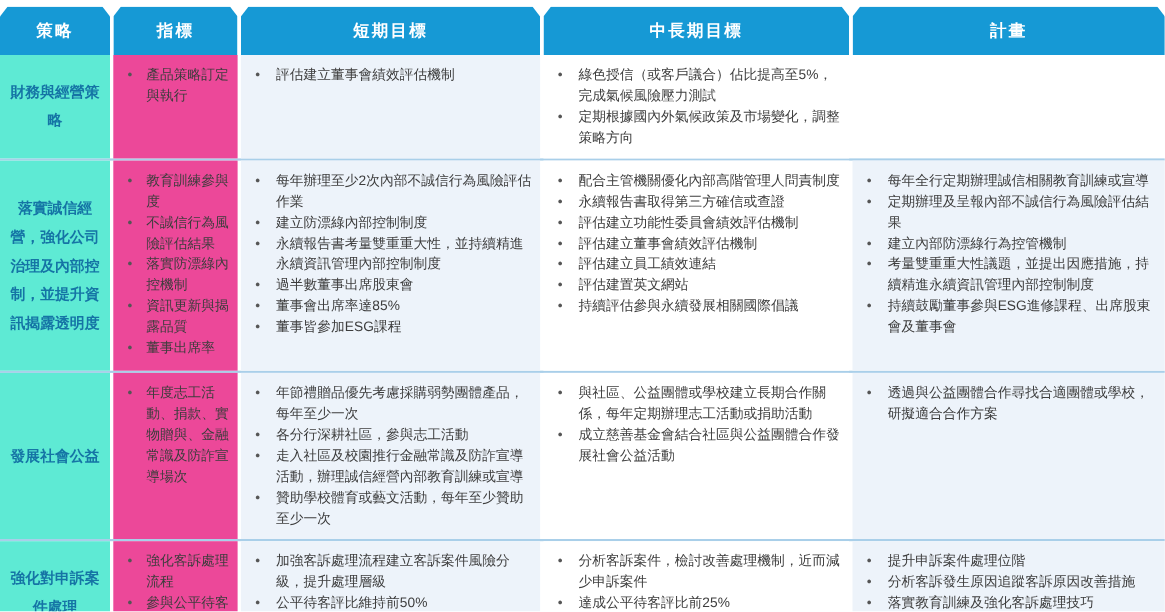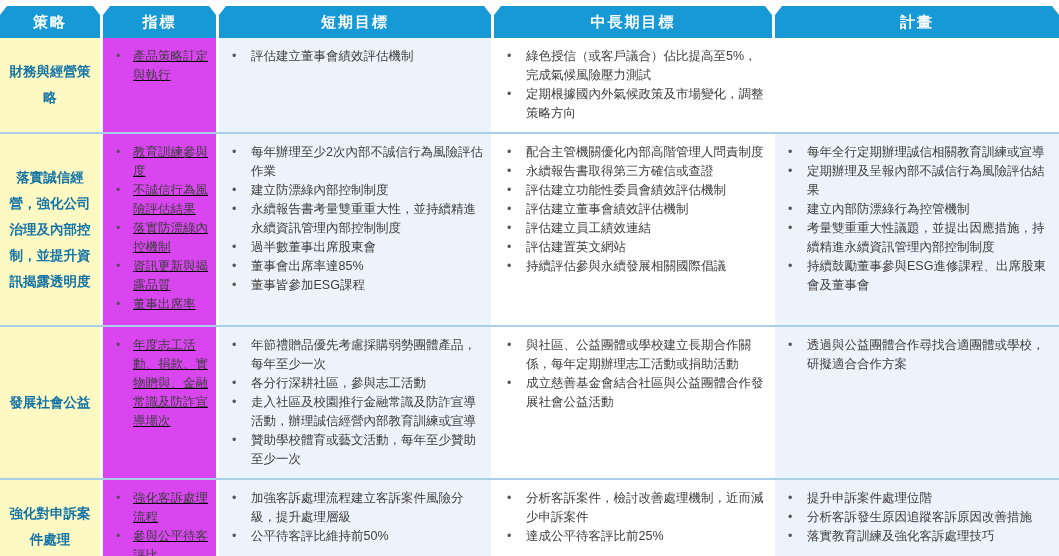--- a/index.html
+++ b/index.html
@@ -10,30 +10,30 @@
   }
   .grid-row{
     display:grid;
     grid-template-columns:100px 113px 272px 278px 284px;
     column-gap:3px;
   }
   
   .thead .hcell{
     background:var(--header-bg,#1699d5);
     color:#fff;font-weight:bold;font-size:15px;letter-spacing:2px;
-    height:32px;display:flex;align-items:center;justify-content:center;
+    height:44px;display:flex;align-items:center;justify-content:center;
     clip-path:polygon(7px 0,calc(100% - 7px) 0,100% 9px,100% 100%,0 100%,0 9px);
   }
   
   .trow{border-bottom:2px solid #a9cfe9;}
   .trow .cell{box-sizing:border-box;}
-  .cell.c1{background:#fef9c3;display:flex;align-items:center;justify-content:center;
+  .cell.c1{background:#5eead4;display:flex;align-items:center;justify-content:center;
     text-align:center;color:#1574a5;font-weight:bold;font-size:13.5px;line-height:26px;
     padding:6px 8px;}
-  .cell.c2{background:#d946ef;text-decoration:underline;}
+  .cell.c2{background:#ec4899;}
   .cell.c3{background:#edf3fa;}
   .cell.c4{background:#ffffff;}
   .cell.c5{background:#edf3fa;}
   ul.blist{margin:0;padding:9px 6px 9px 0;list-style:none;
     font-size:12.5px;line-height:19px;color:#3d3d3d;}
   ul.blist li{position:relative;padding-left:32px;margin:0;}
   ul.blist li::before{content:"\2022";position:absolute;left:13px;top:0;color:#555;}
   .cell.c2 ul.blist li{padding-left:30px;}
 </style>
 </head>

